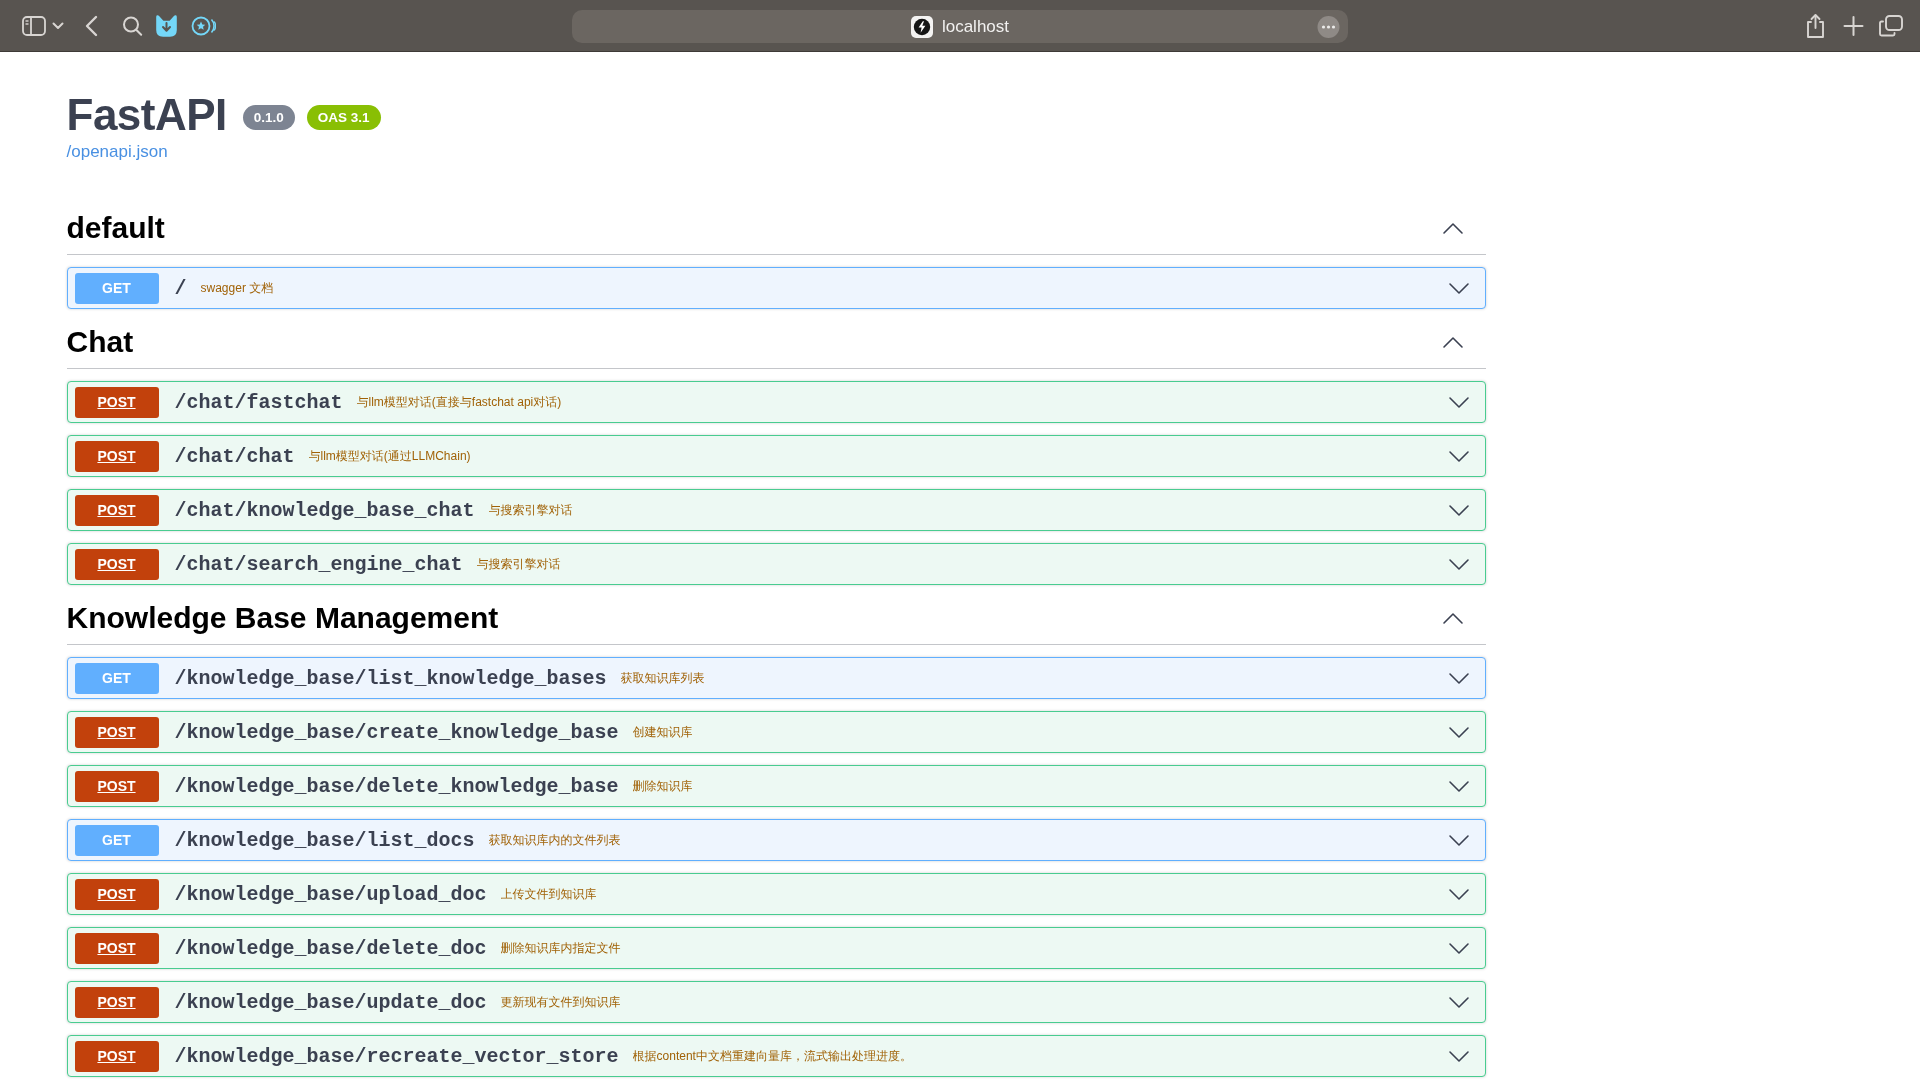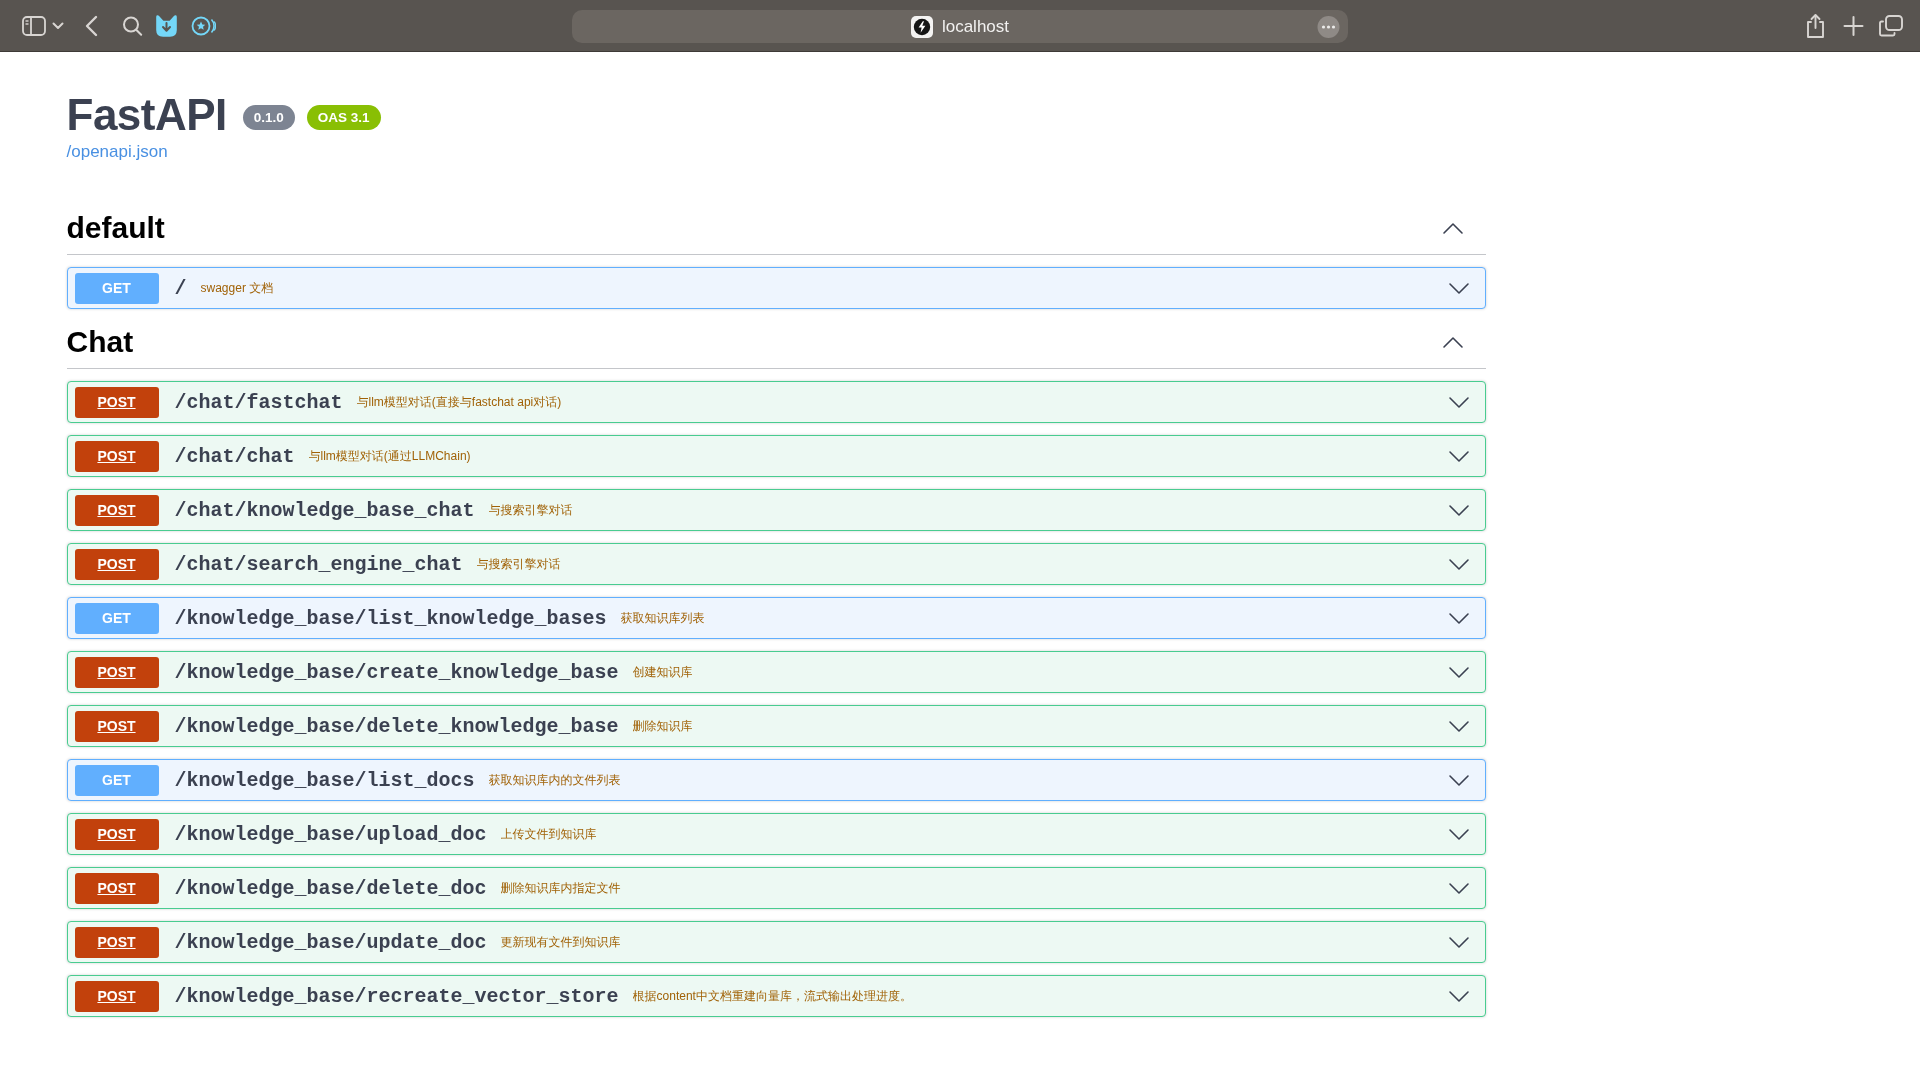--- a/index.html
+++ b/index.html
@@ -213,20 +213,26 @@
 
     <div class="opblock post">
       <span class="method">POST</span>
       <span class="path">/chat/search_engine_chat</span>
       <span class="summary">与搜索引擎对话</span>
       <svg class="row-chev" width="22" height="13" viewBox="0 0 22 13">
         <polyline points="2,2 11,11 20,2" fill="none" stroke="#3b4151" stroke-width="1.6" stroke-linecap="round" stroke-linejoin="round"></polyline>
       </svg>
     </div>
 
+    <div class="opblock-tag">
+      <h3>Knowledge Base Management</h3>
+      <svg class="tag-chev" width="22" height="13" viewBox="0 0 22 13">
+        <polyline points="2,11 11,2 20,11" fill="none" stroke="#3b4151" stroke-width="1.6" stroke-linecap="round" stroke-linejoin="round"></polyline>
+      </svg>
+    </div>
 
     <div class="opblock get">
       <span class="method">GET</span>
       <span class="path">/knowledge_base/list_knowledge_bases</span>
       <span class="summary">获取知识库列表</span>
       <svg class="row-chev" width="22" height="13" viewBox="0 0 22 13">
         <polyline points="2,2 11,11 20,2" fill="none" stroke="#3b4151" stroke-width="1.6" stroke-linecap="round" stroke-linejoin="round"></polyline>
       </svg>
     </div>
 

